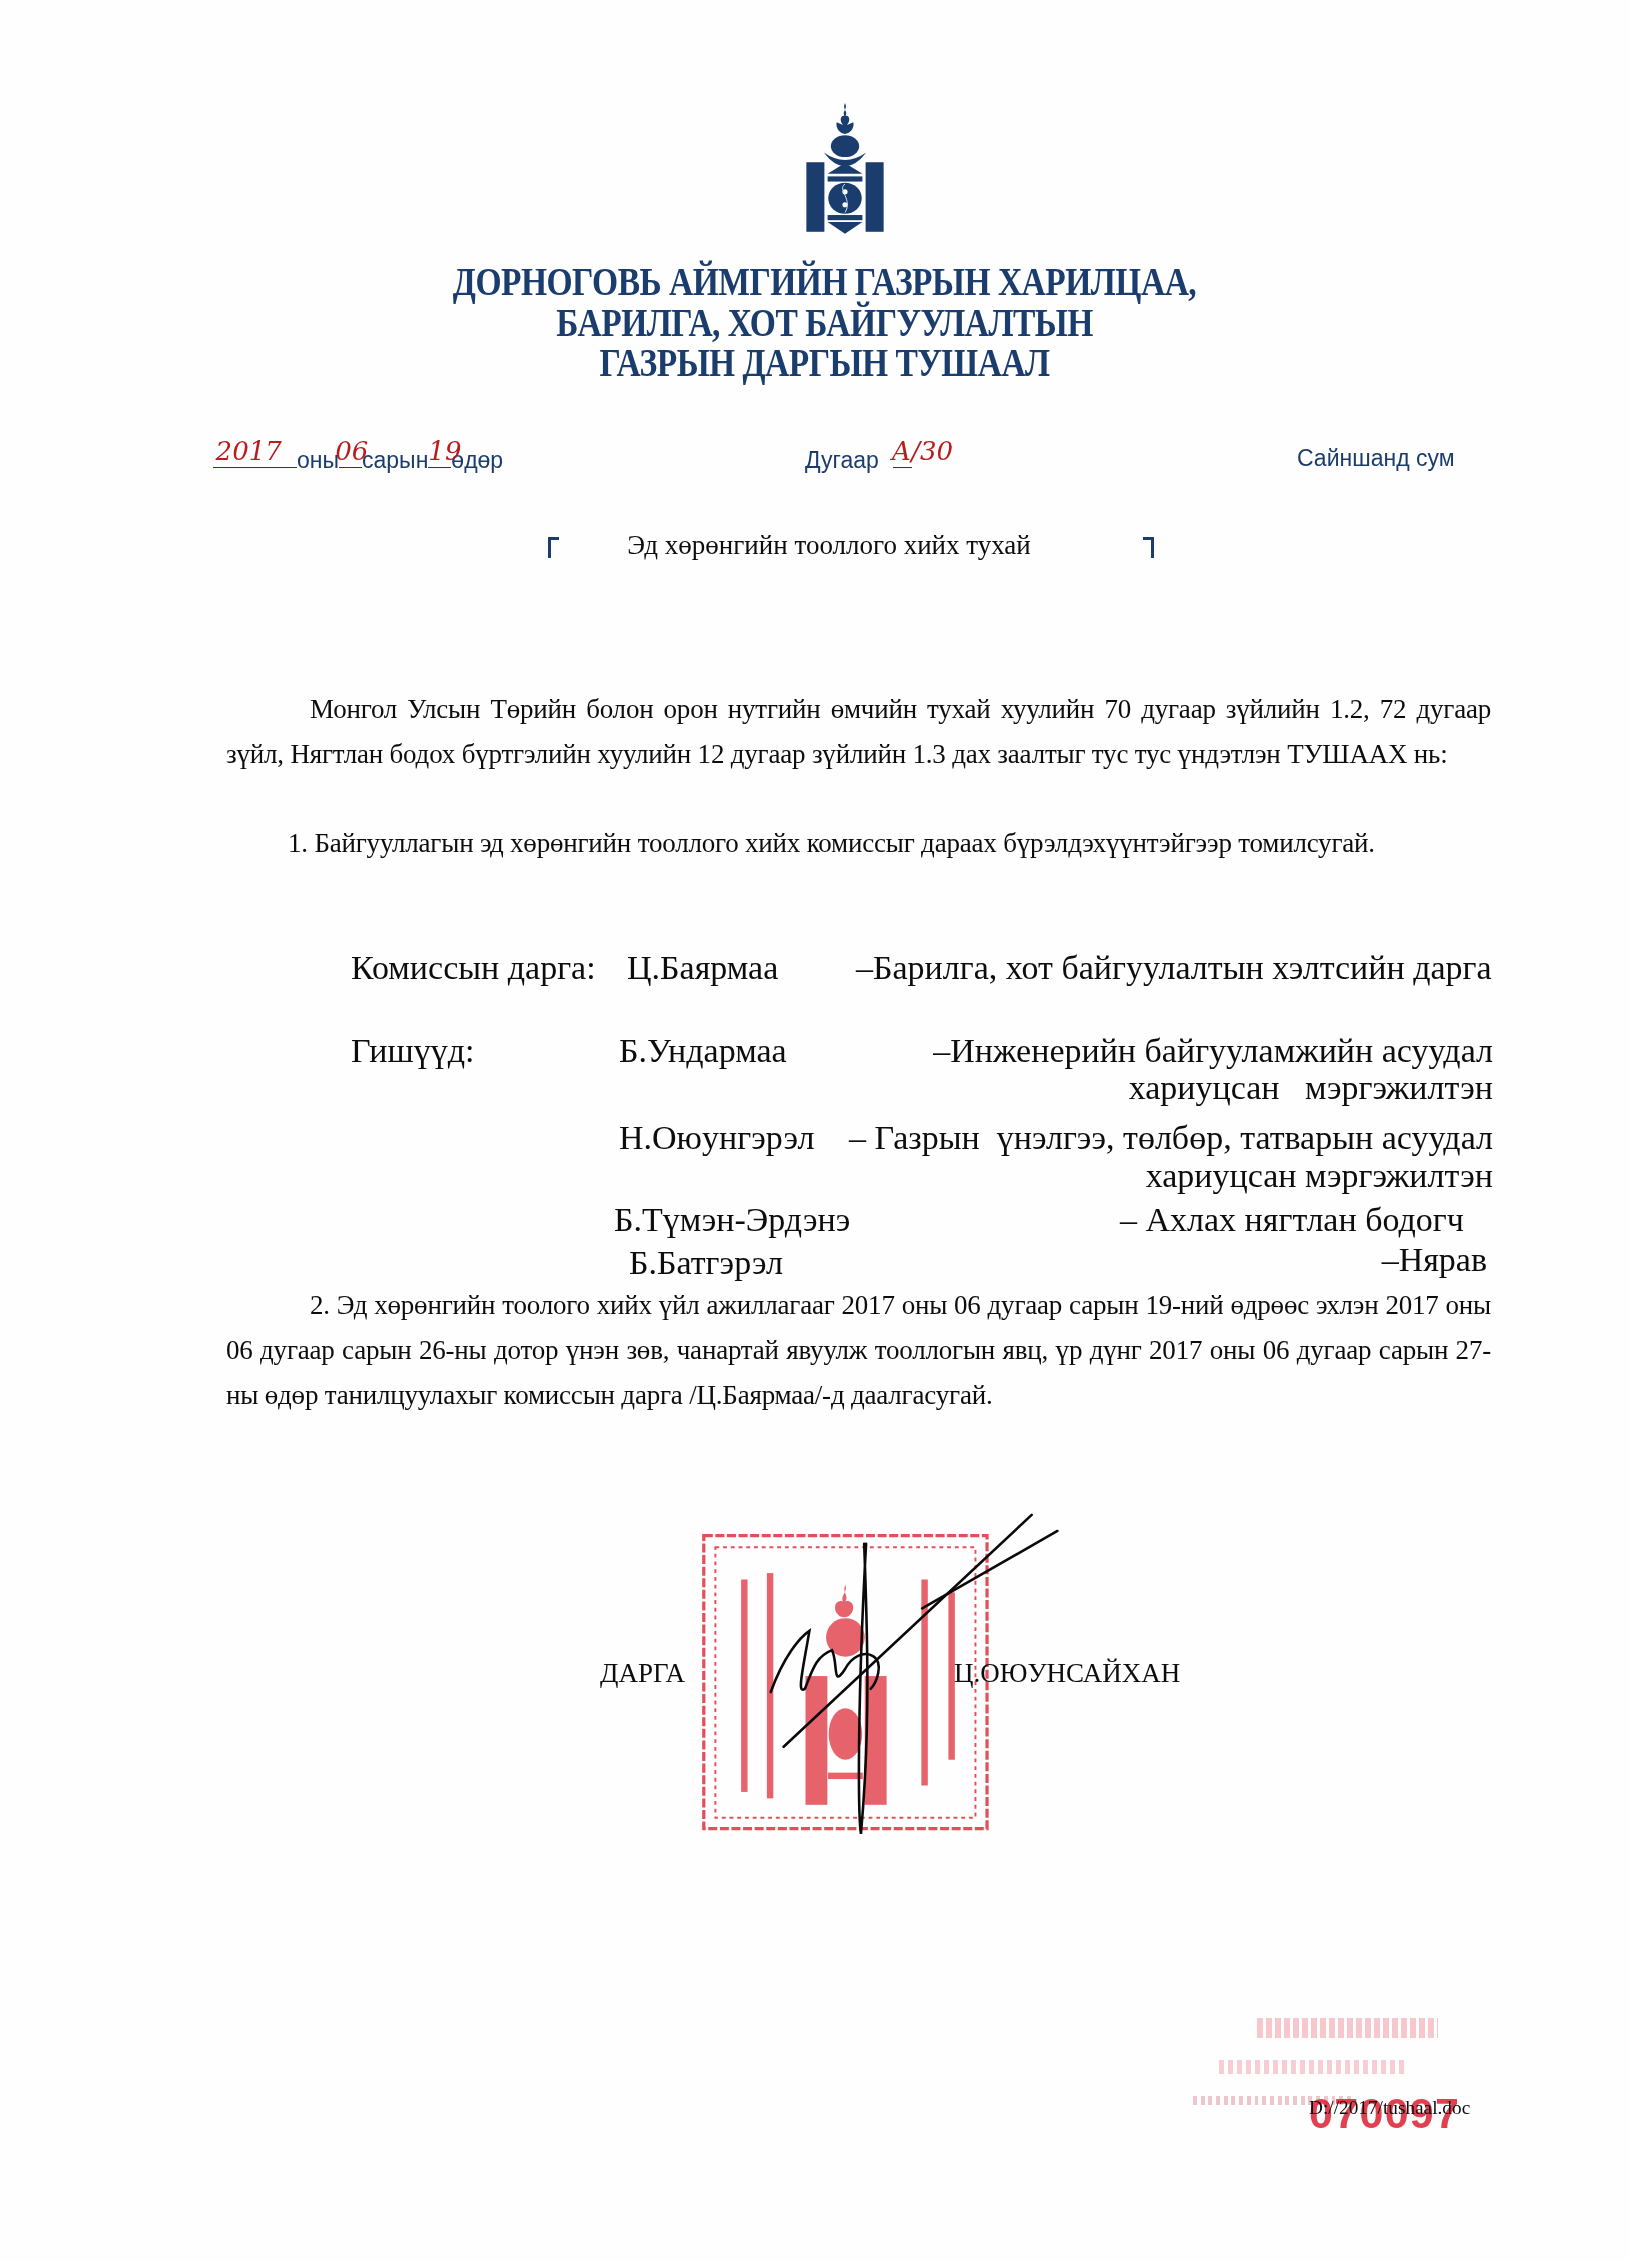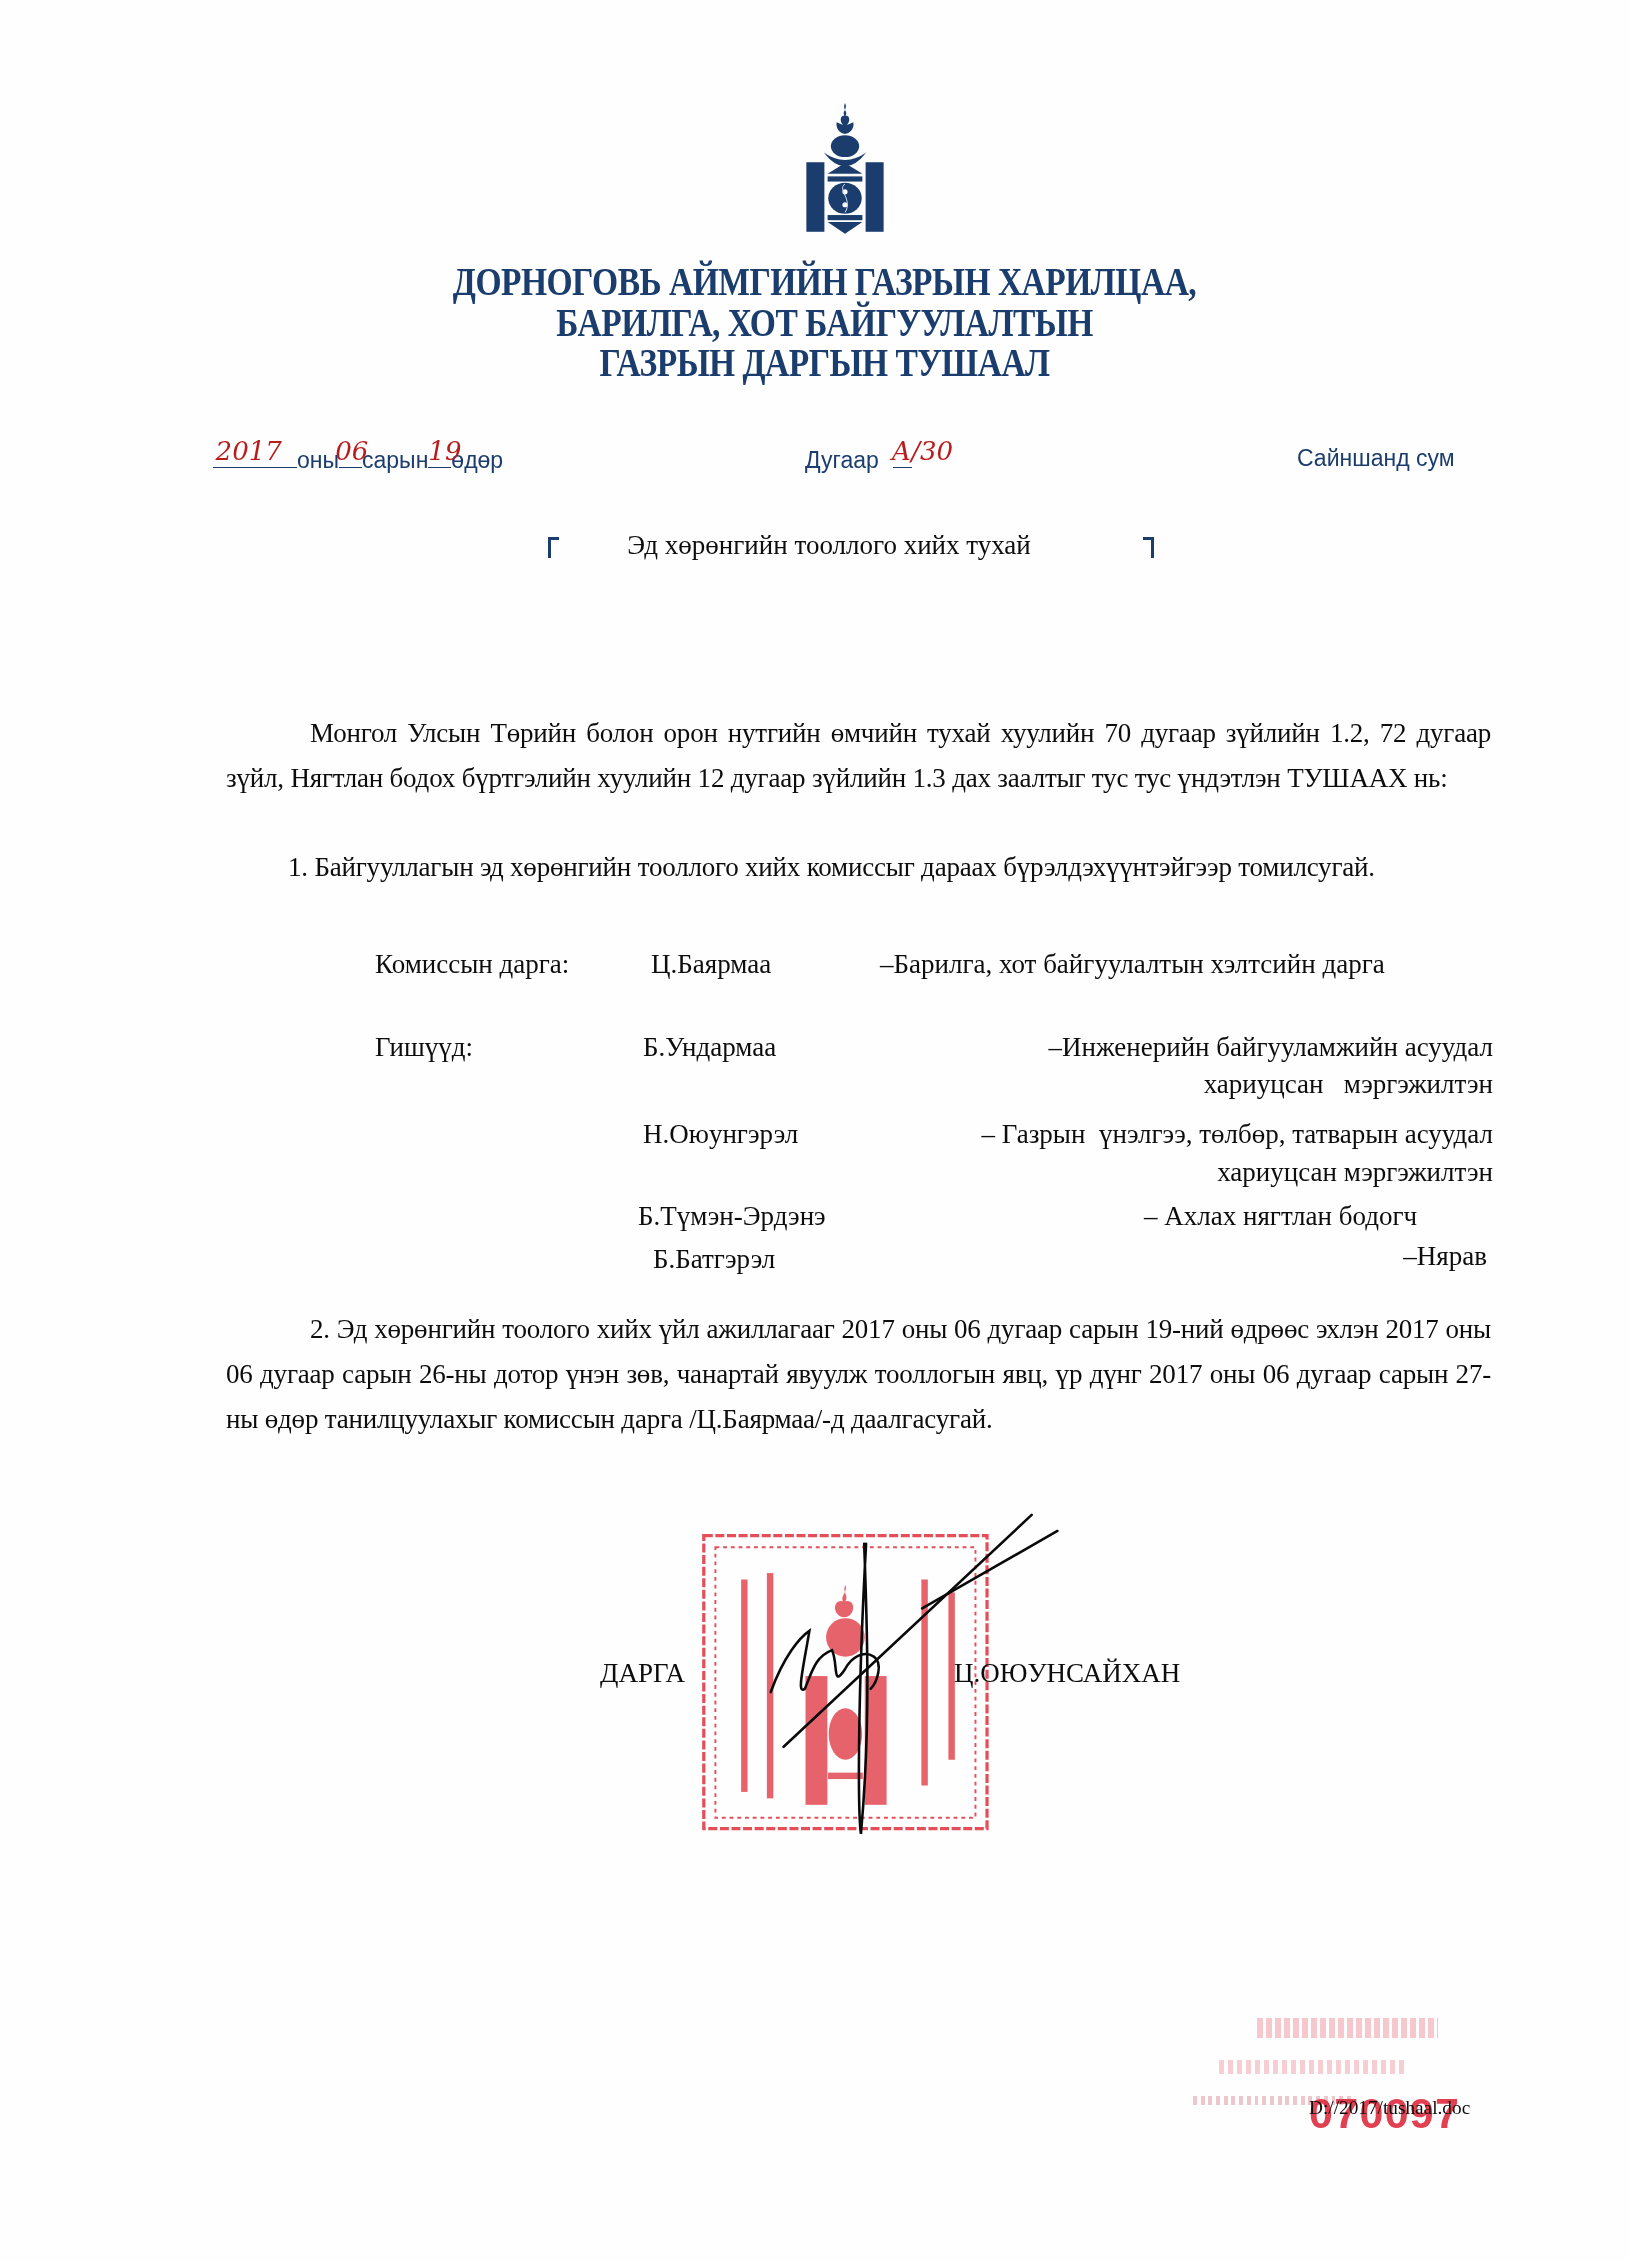--- a/index.html
+++ b/index.html
@@ -48,29 +48,28 @@
     #bracket-left { left: 548px; border-left: 3.2px solid #1b3d6e; }
     #bracket-right { left: 1143px; border-right: 3.2px solid #1b3d6e; }
     #subject { left: 0; width: 1630px; top: 530px; text-align: center; font-size: 27px; transform: translateX(14px); }
 
     
     .para {
       left: 226px; width: 1265px;
       font-size: 27px; line-height: 45px;
       text-align: justify;
       letter-spacing: -0.2px;
-      margin-top: 24px;
     }
     .para .indent { display: inline-block; width: 84px; }
     #preamble { top: 687px; }
     #item1 { top: 821px; }
     #item2 { top: 1283px; }
 
     
-    .ctext { font-size: 27px; white-space: nowrap; margin-left: 24px; }
+    .ctext { font-size: 34px; white-space: nowrap; }
     .right { text-align: center; }
 
     
     #sign-title { left: 600px; top: 1658px; font-size: 27px; }
     #sign-name { left: 954px; top: 1658px; font-size: 27px; }
     #seal { left: 696px; top: 1528px; width: 322px; height: 309px; }
     #signature { left: 645px; top: 1502px; width: 419px; height: 335px; }
 
     
     #reg-stamp { left: 1193px; top: 1999px; width: 361px; height: 148px; }

